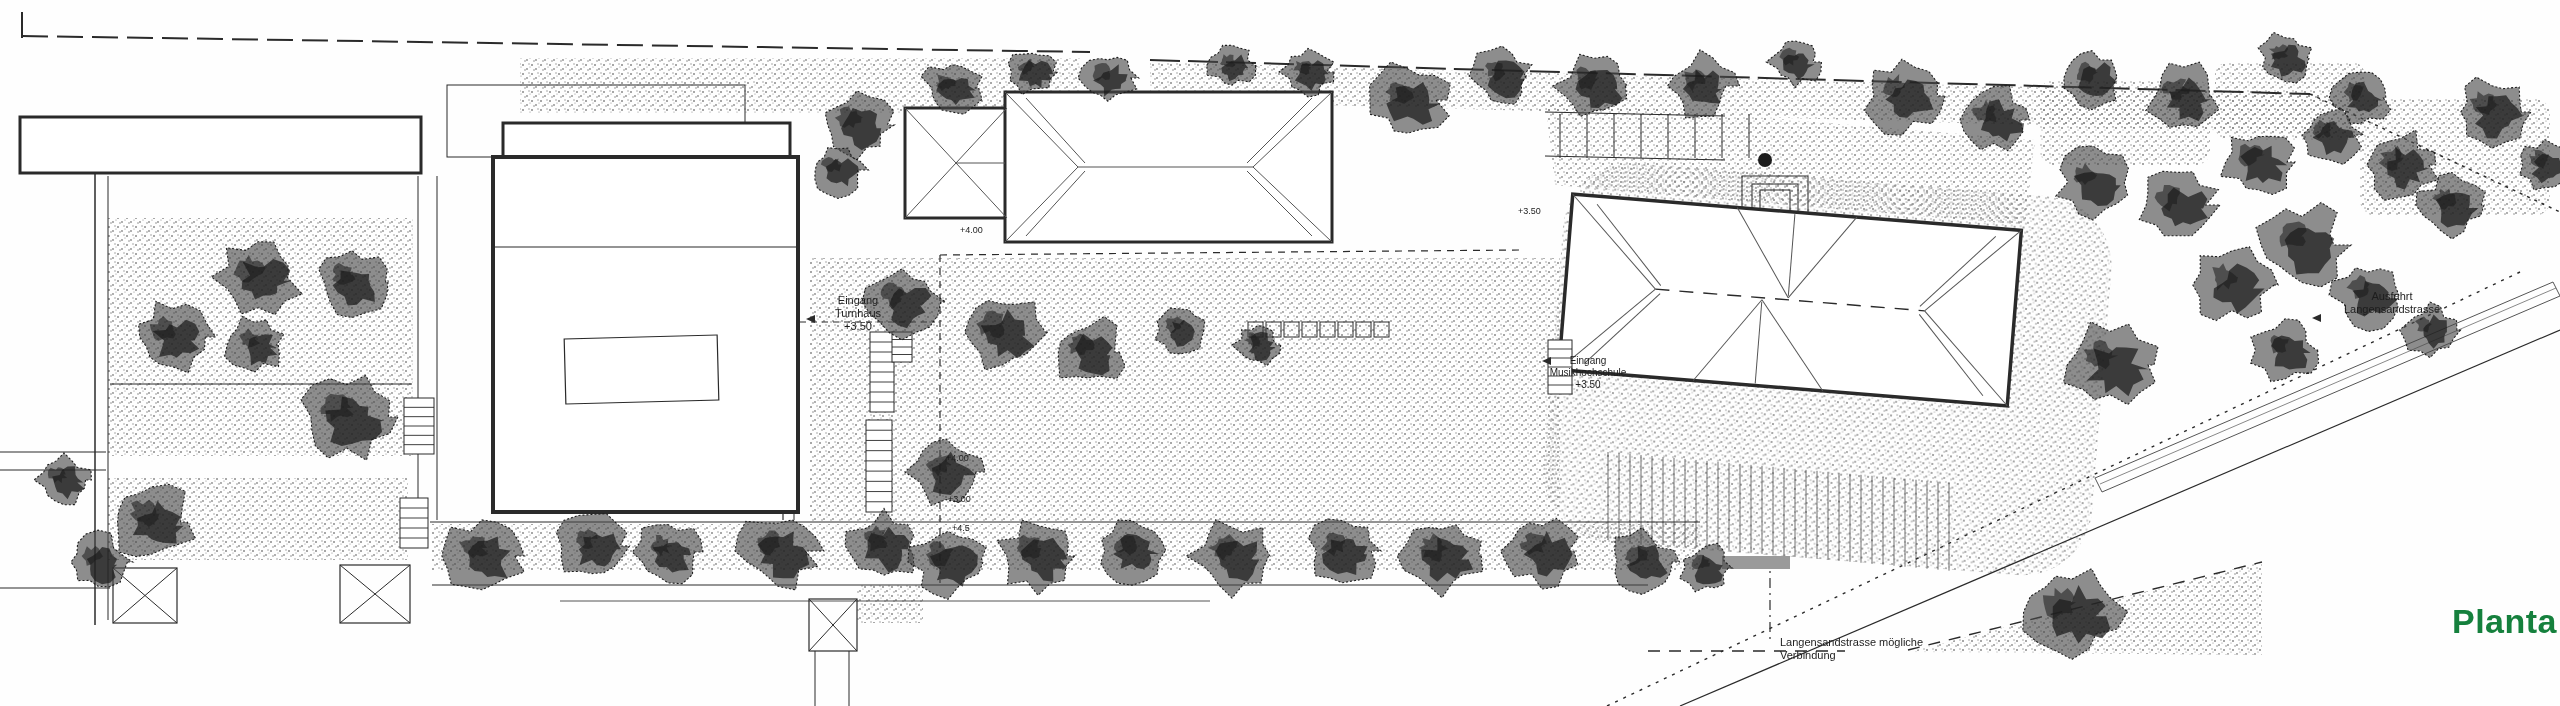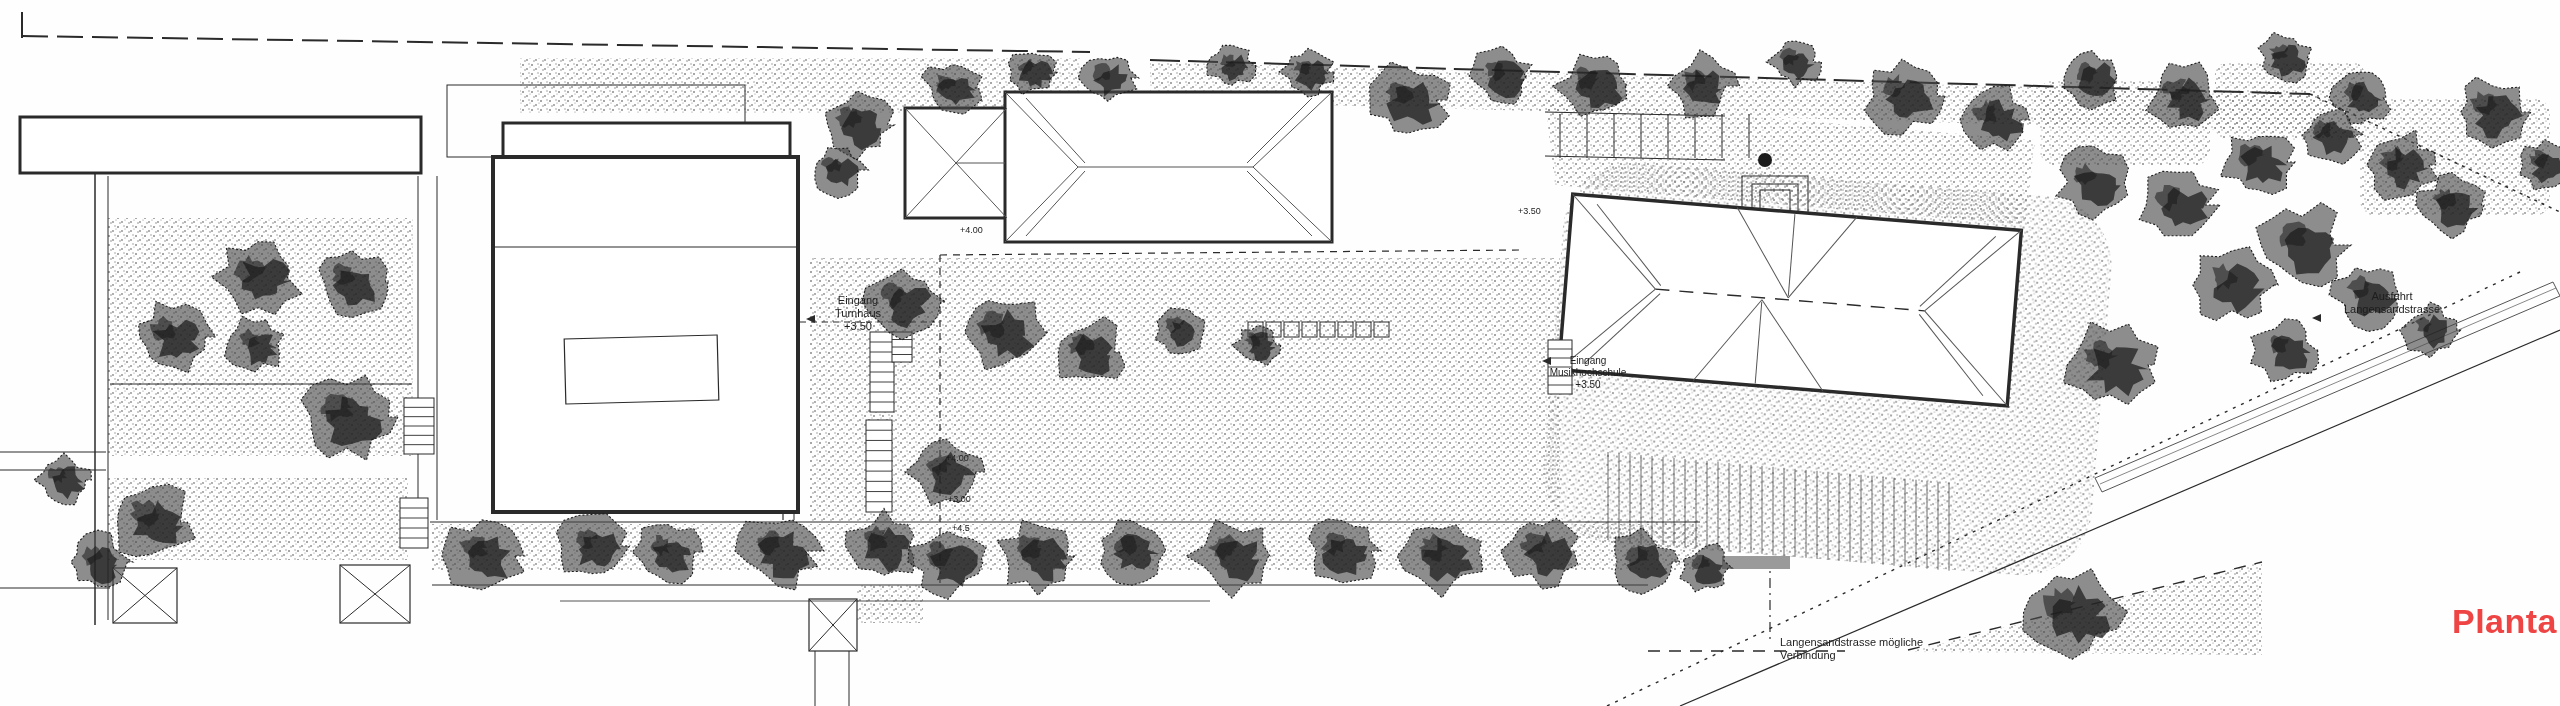--- a/index.html
+++ b/index.html
@@ -1,18 +1,18 @@
 <!DOCTYPE html>
 <html><head>
 <meta charset="utf-8">
 <style>
   html,body{margin:0;padding:0;background:#ffffff;}
   .stage{position:relative;width:2560px;height:706px;background:#fefefe;overflow:hidden;
          font-family:"Liberation Sans", sans-serif;}
-  .plan-label{position:absolute;color:#ef4444;font-weight:700;letter-spacing:.5px;
+  .plan-label{position:absolute;color:#15803d;font-weight:700;letter-spacing:.5px;
               font-family:"Liberation Sans", sans-serif;}
   svg{position:absolute;left:0;top:0;}
 </style>
 </head>
 <body>
 
 <div class="stage">
   <svg id="plan-svg" width="2560" height="706" viewBox="0 0 2560 706">
       <defs>
         <pattern id="stip" width="9" height="9" patternUnits="userSpaceOnUse">

